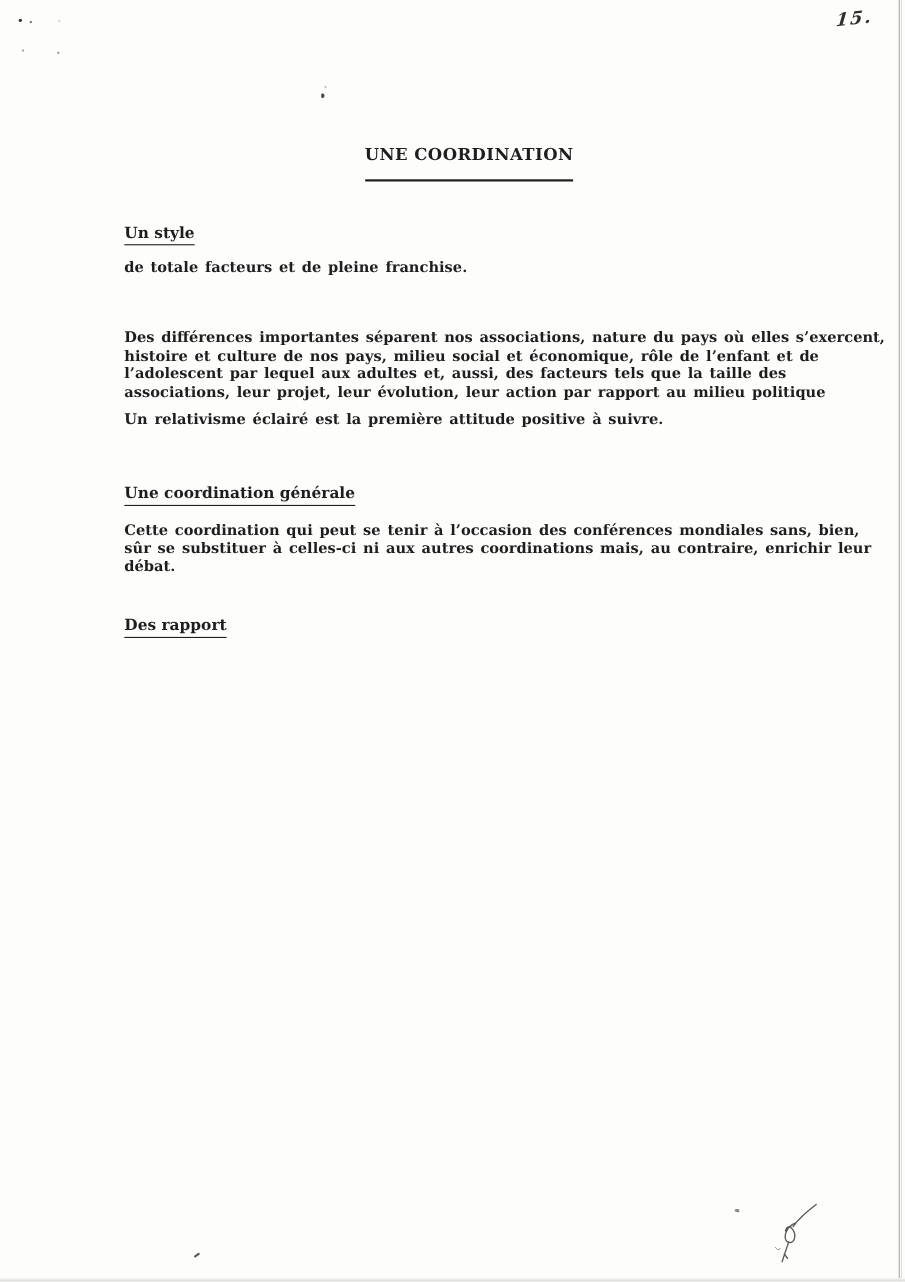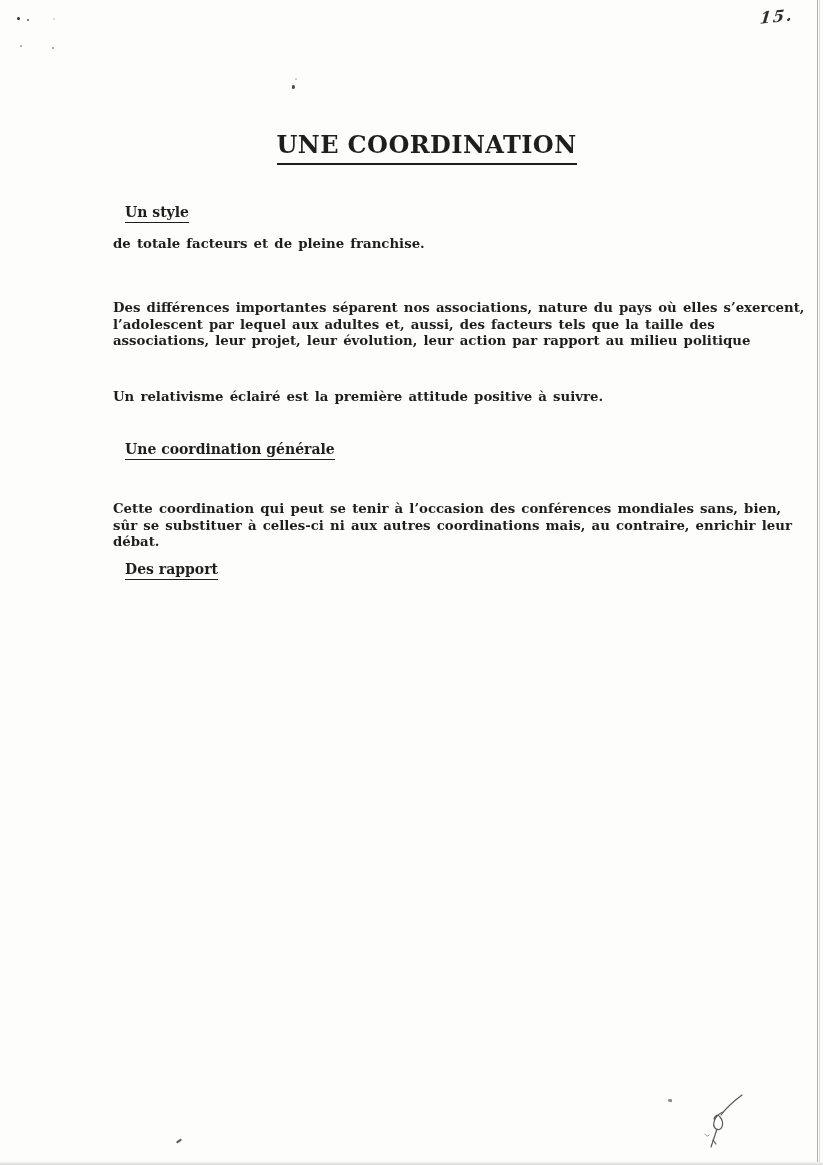--- a/index.html
+++ b/index.html
@@ -33,30 +33,30 @@
     letter-spacing: 2px; color: #2e2e2e;
     transform: rotate(-6deg) skewX(-12deg);
   }
   
   .title-wrap {
     position: absolute; top: 130px; left: 113px; width: 627px;
     text-align: center;
   }
   .doc-title {
     display: inline-block;
-    font-size: 24px; font-weight: 700; letter-spacing: 0.4px;
-    border-bottom: 2px solid #1e1e1e; padding-bottom: 4px;
+    font-size: 15px; font-weight: 700; letter-spacing: 0.4px;
+    border-bottom: 2px solid #1e1e1e; padding-bottom: 14px;
   }
   
   .heading {
     position: absolute; left: 113px;
     font-size: 14px; font-weight: 700;
   }
   .heading span {
-    border-bottom: 1.6px solid #1e1e1e; padding-bottom: 2px; margin-left: 12px;
+    border-bottom: 1.6px solid #1e1e1e; padding-bottom: 2px;
   }
   
   .para {
     position: absolute; left: 113px; width: 640px;
     font-size: 13.3px; font-weight: 700; line-height: 16.6px;
     word-spacing: 1.5px;
   }
   .line { white-space: nowrap; }
   
   .speck { position: absolute; border-radius: 50%; }
@@ -100,31 +100,32 @@
   </div>
 
   <div class="heading" style="top:204px">
     <span>Un style</span>
   </div>
   <div class="para" style="top:236px">
     <div class="line">de totale facteurs et de pleine franchise.</div>
   </div>
   <div class="para" style="top:300px">
     <div class="line">Des différences importantes séparent nos associations, nature du pays où elles s’exercent,</div>
+    <div class="line">histoire et culture de nos pays, milieu social et économique, rôle de l’enfant et de</div>
     <div class="line">l’adolescent par lequel aux adultes et, aussi, des facteurs tels que la taille des</div>
     <div class="line">associations, leur projet, leur évolution, leur action par rapport au milieu politique</div>
   </div>
-  <div class="para" style="top:389px">
+  <div class="para" style="top:374px">
     <div class="line">Un relativisme éclairé est la première attitude positive à suivre.</div>
   </div>
 
   <div class="heading" style="top:441px">
     <span>Une coordination générale</span>
   </div>
-  <div class="para" style="top:501px">
+  <div class="para" style="top:475px">
     <div class="line">Cette coordination qui peut se tenir à l’occasion des conférences mondiales sans, bien,</div>
     <div class="line">sûr se substituer à celles-ci ni aux autres coordinations mais, au contraire, enrichir leur</div>
     <div class="line">débat.</div>
   </div>
 
   <div class="heading" style="top:561px">
     <span>Des rapport</span>
   </div>
 
   <svg class="flourish" width="54" height="60" viewBox="0 0 54 60">

